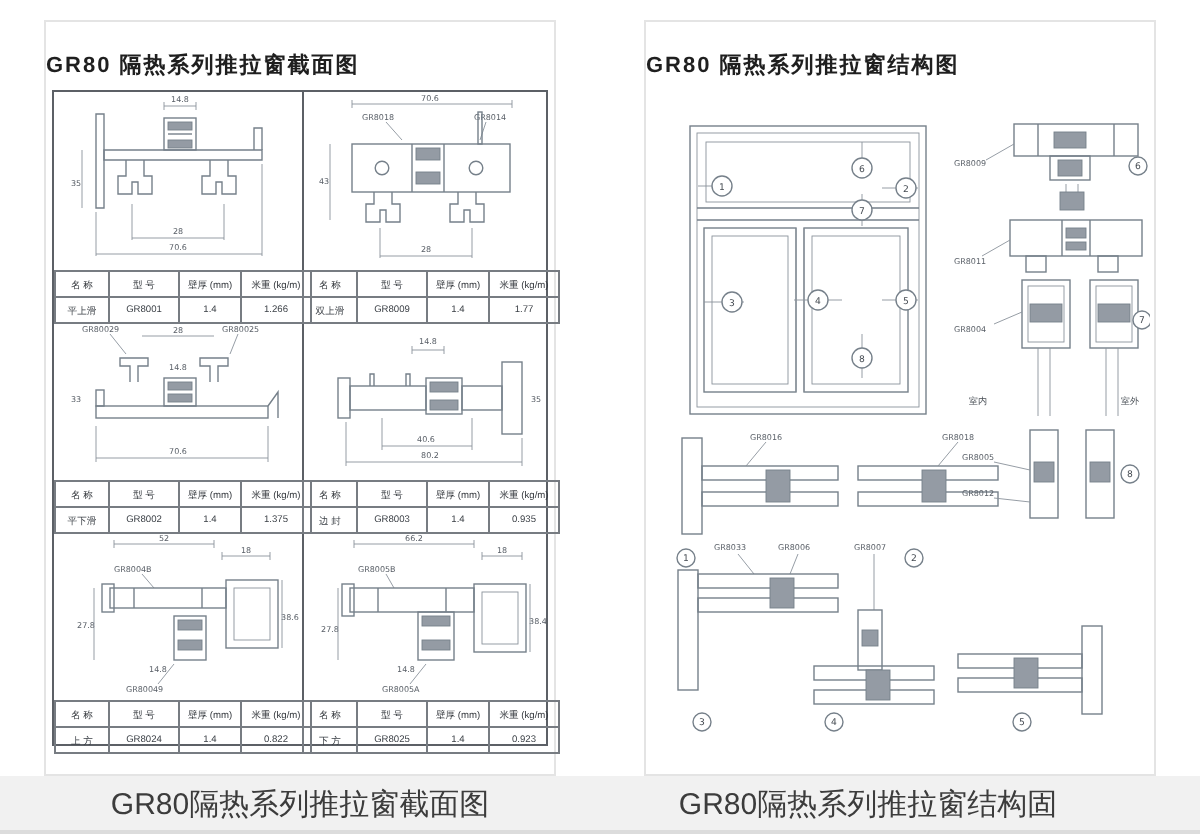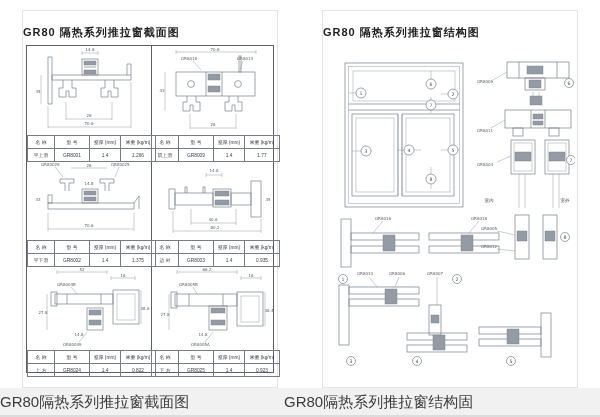--- a/index.html
+++ b/index.html
@@ -41,21 +41,21 @@
   .dimL{text-anchor:start;}
   .mk{stroke:#76808a;fill:#ffffff;stroke-width:0.7;}
   .mkt{fill:#474d54;font-size:4.6px;text-anchor:middle;font-family:"DejaVu Sans",sans-serif;}
   .room{fill:#474d54;font-size:4.6px;text-anchor:middle;}
   .abs{position:absolute;}
   .caption-strip{
     position:absolute;left:0;top:388px;width:600px;height:29px;
     background:#f1f1f1;border-bottom:2px solid #dcdcdc;box-sizing:border-box;
   }
   .caption{
-    position:absolute;top:5px;width:300px;text-align:left;
+    position:absolute;top:5px;width:300px;text-align:center;
     font-size:15px;color:#3c3c3c;
   }
   #cap-left{left:0;} #cap-right{left:284px;}
 </style>
 </head>
 <body>
 
 <div class="panel" id="panel-left">
   <div class="panel-title">GR80 隔热系列推拉窗截面图</div>
 

